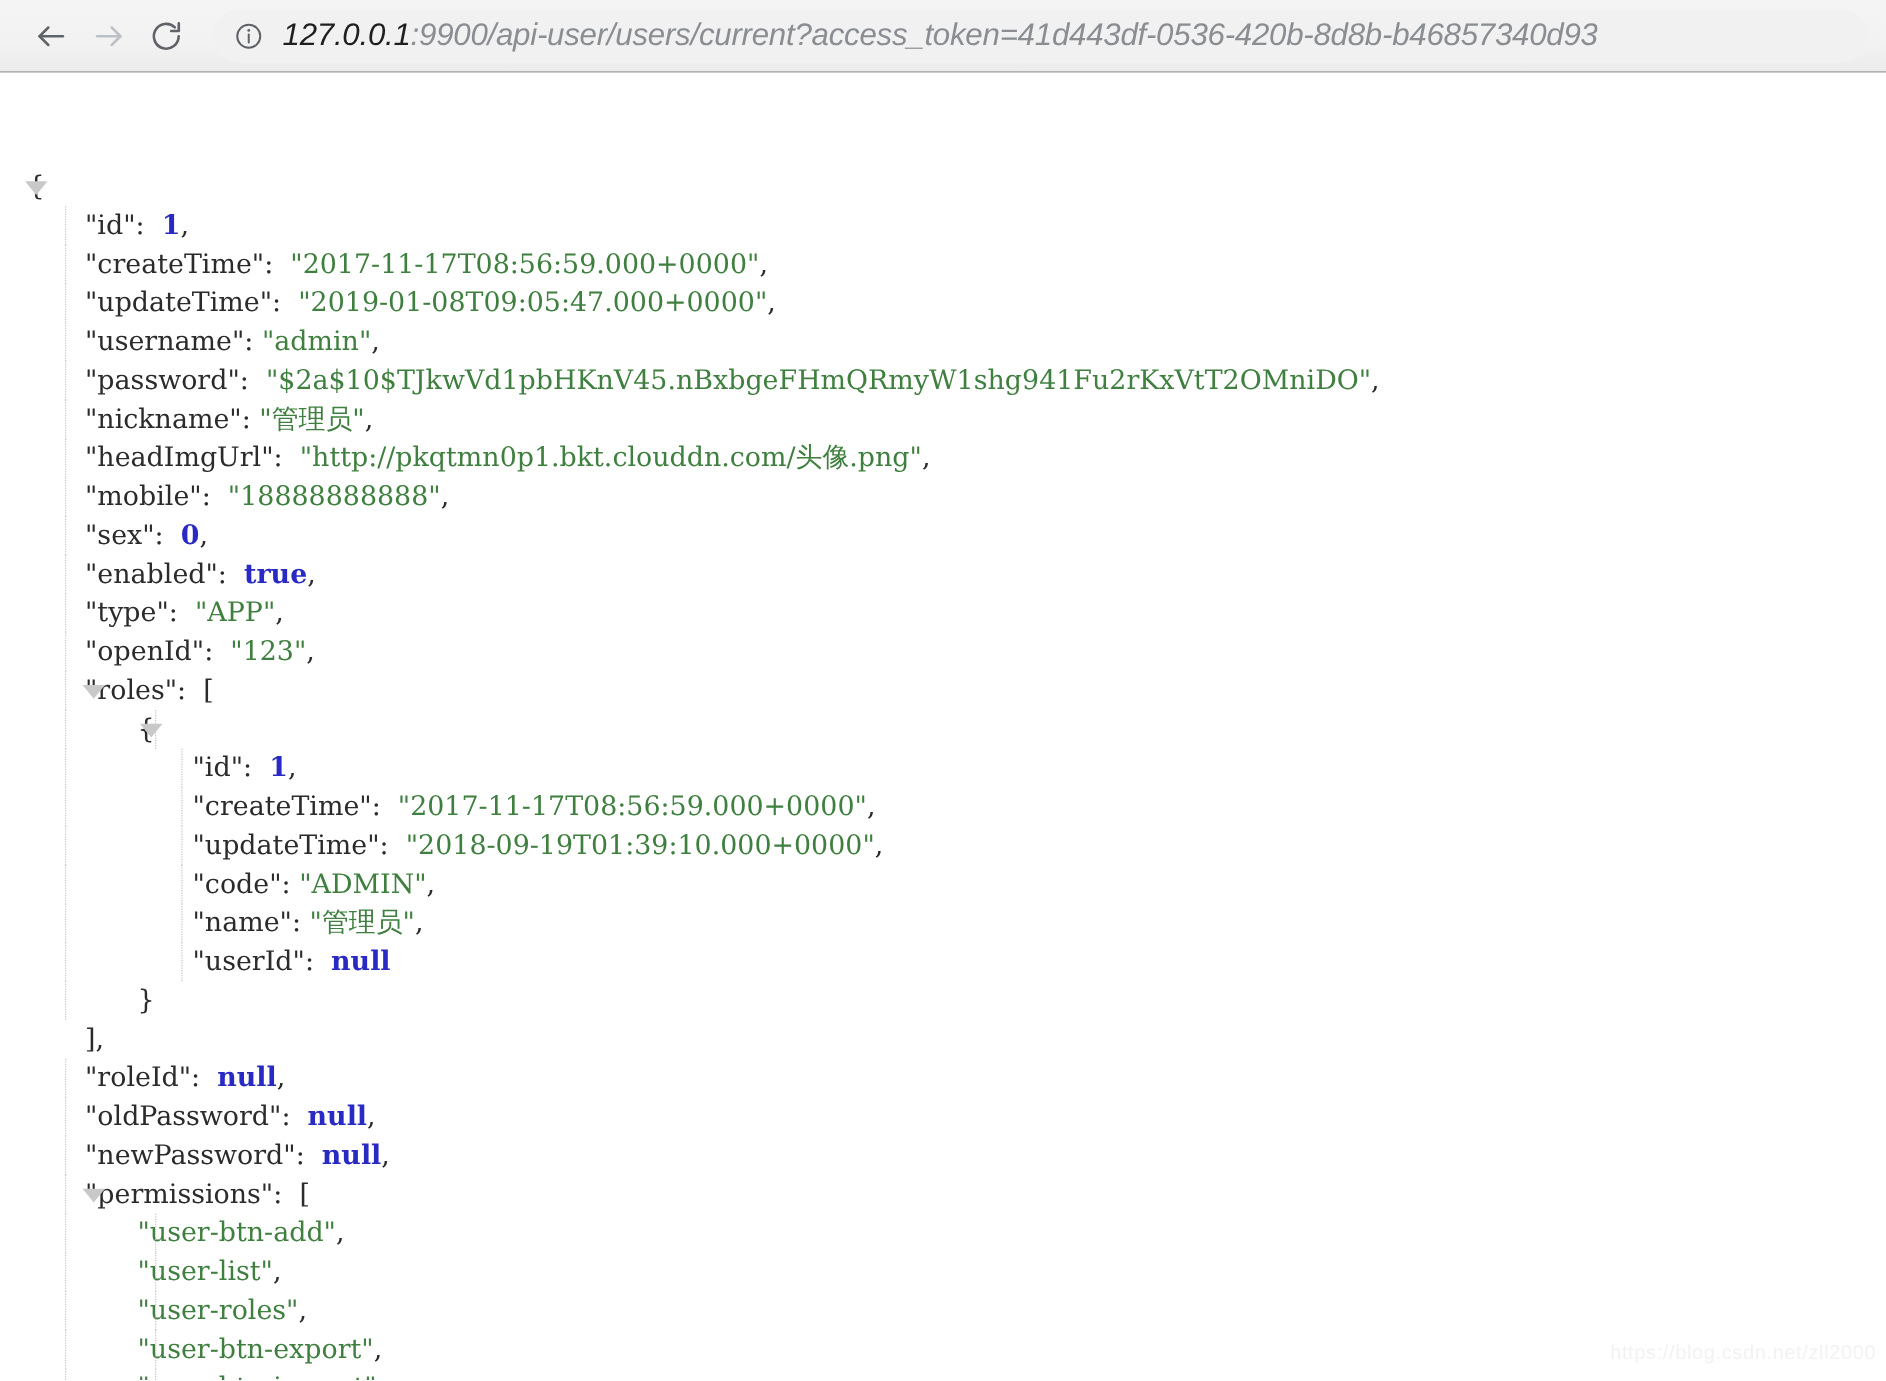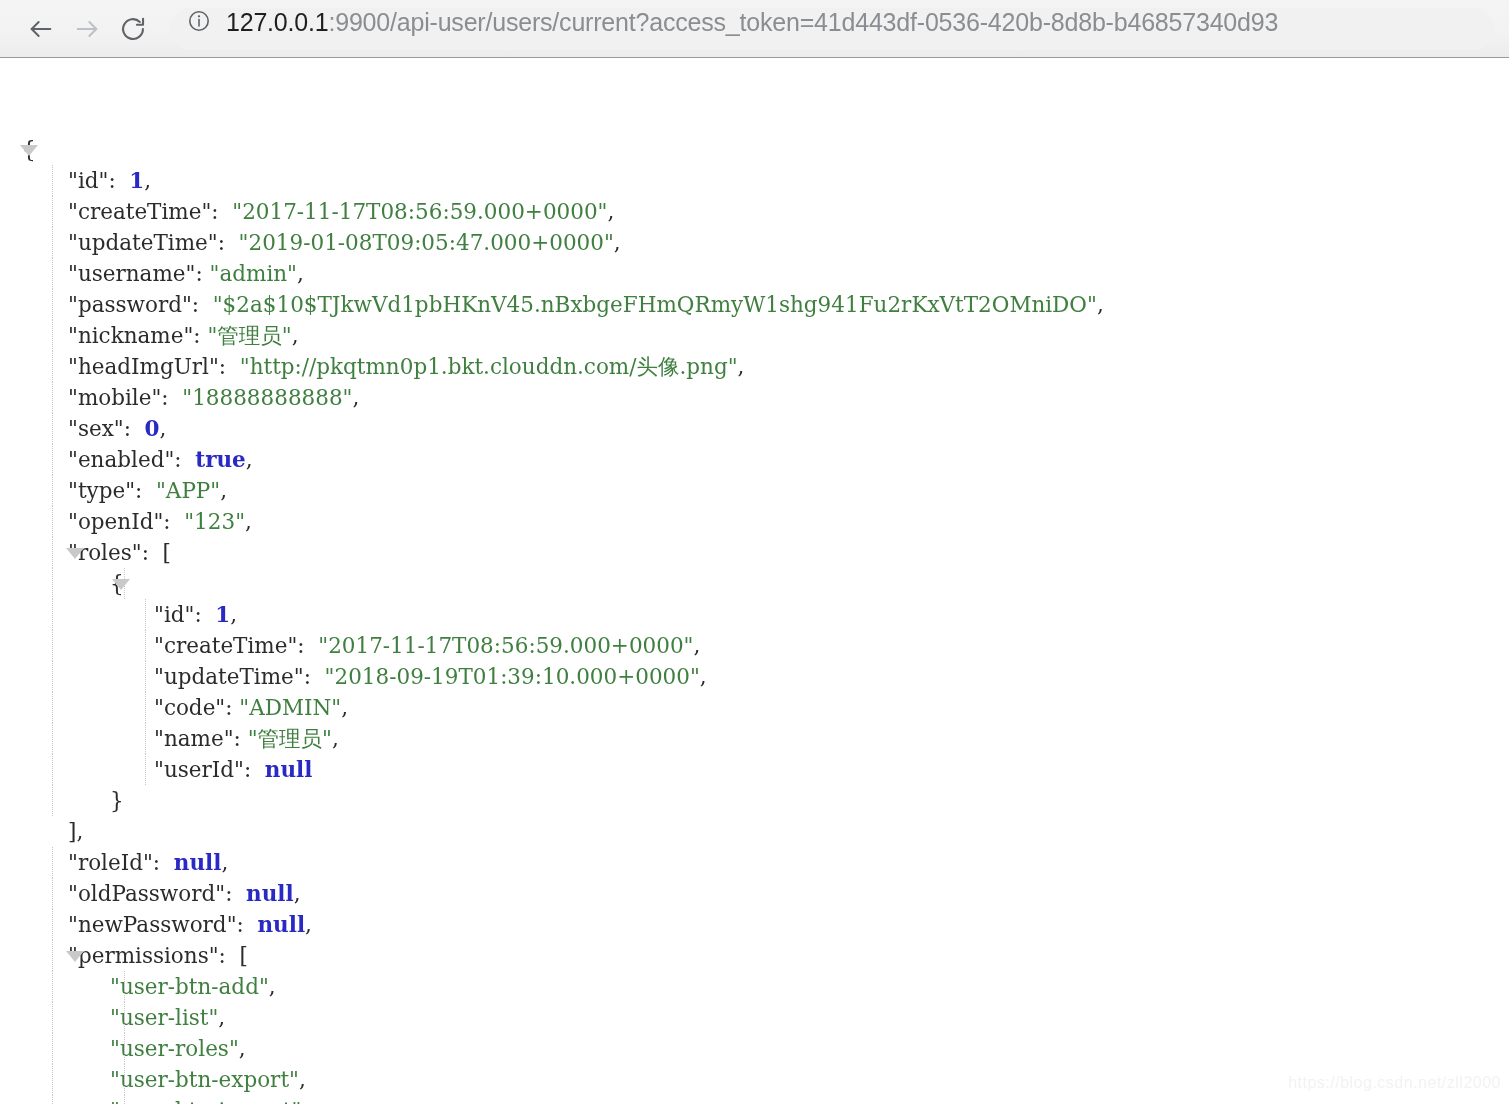--- a/index.html
+++ b/index.html
@@ -36,23 +36,25 @@
   }
   .nav-btn svg { display: block; }
 
   .omnibox {
     flex: 1 1 auto;
     height: 42px;
     margin-left: 14px;
     background: #f1f1f1;
     border-radius: 21px;
     display: flex;
+    align-items: center;
     padding: 0 18px 0 16px;
     box-sizing: border-box;
     min-width: 0;
+    font-style: italic;
   }
   .info-icon {
     flex: 0 0 auto;
     width: 26px;
     height: 26px;
     margin-right: 14px;
     display: flex;
     align-items: center;
     justify-content: center;
   }

